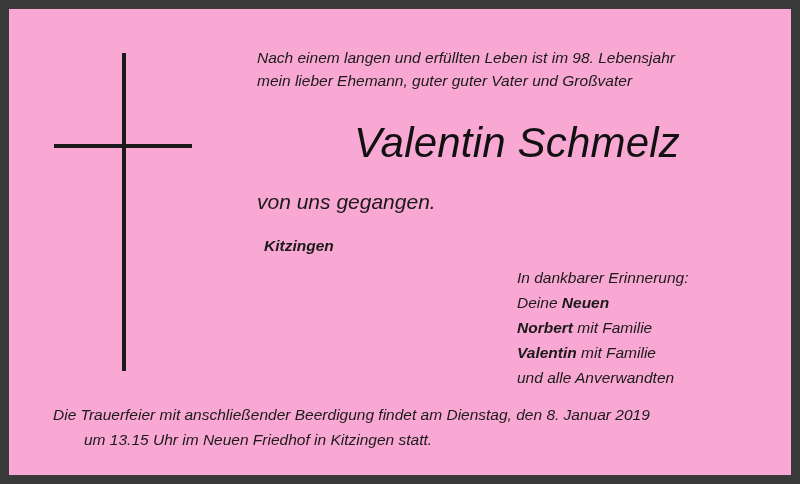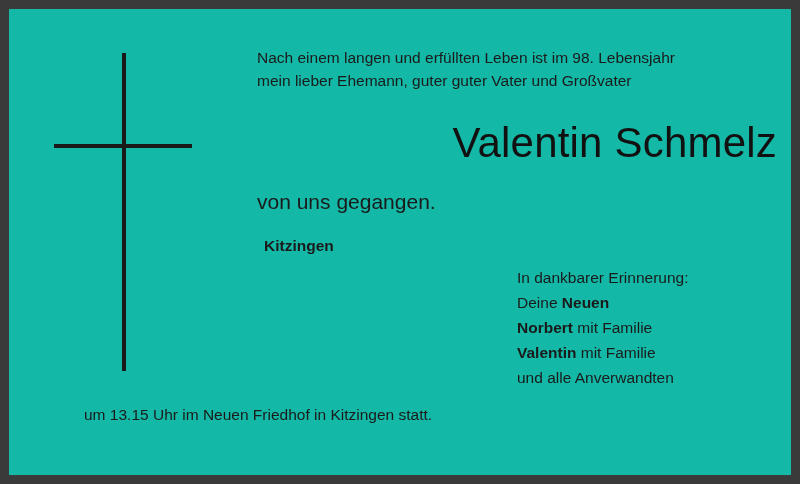--- a/index.html
+++ b/index.html
@@ -22,21 +22,22 @@
     background: #ffffff;
     border-top: 9px solid #3a3a3a;
     border-bottom: 9px solid #3a3a3a;
     border-left: 9px solid #3a3a3a;
     border-right: 9px solid #3a3a3a;
   }
   
   .inner {
     position: absolute;
     left: 0; top: 0; right: 0; bottom: 0;
-    background: #14b8a6;
+    background: #f9a8d4;
+    font-style: italic;
   }
 
   
   .cross {
     position: absolute;
     left: 45px;
     top: 30px;
     width: 190px;
     height: 330px;
   }
@@ -69,21 +70,21 @@
   }
   .lead .l2 { display: block; }
 
   .name {
     position: absolute;
     left: 248px;
     top: 108px;
     width: 520px;
     font-size: 42px;
     line-height: 52px;
-    text-align: right;
+    text-align: center;
     font-weight: 400;
     letter-spacing: 0.2px;
     color: #111111;
   }
 
   .gone {
     position: absolute;
     left: 248px;
     top: 182px;
     font-size: 21px;
@@ -143,17 +144,18 @@
 
     <div class="memoriam">
       <div>In dankbarer Erinnerung:</div>
       <div><span>Deine </span><b>Neuen</b><span></span></div>
       <div><span></span><b>Norbert</b><span> mit Familie</span></div>
       <div><span></span><b>Valentin</b><span> mit Familie</span></div>
       <div><span>und alle Anverwandten</span><b></b><span></span></div>
     </div>
 
     <div class="footer">
+      <span class="f1">Die Trauerfeier mit anschließender Beerdigung  findet am Dienstag, den 8. Januar 2019</span>
       <span class="f2">um 13.15 Uhr im Neuen Friedhof in Kitzingen statt.</span>
     </div>
 
   </div>
 </div>
 
 </body></html>

